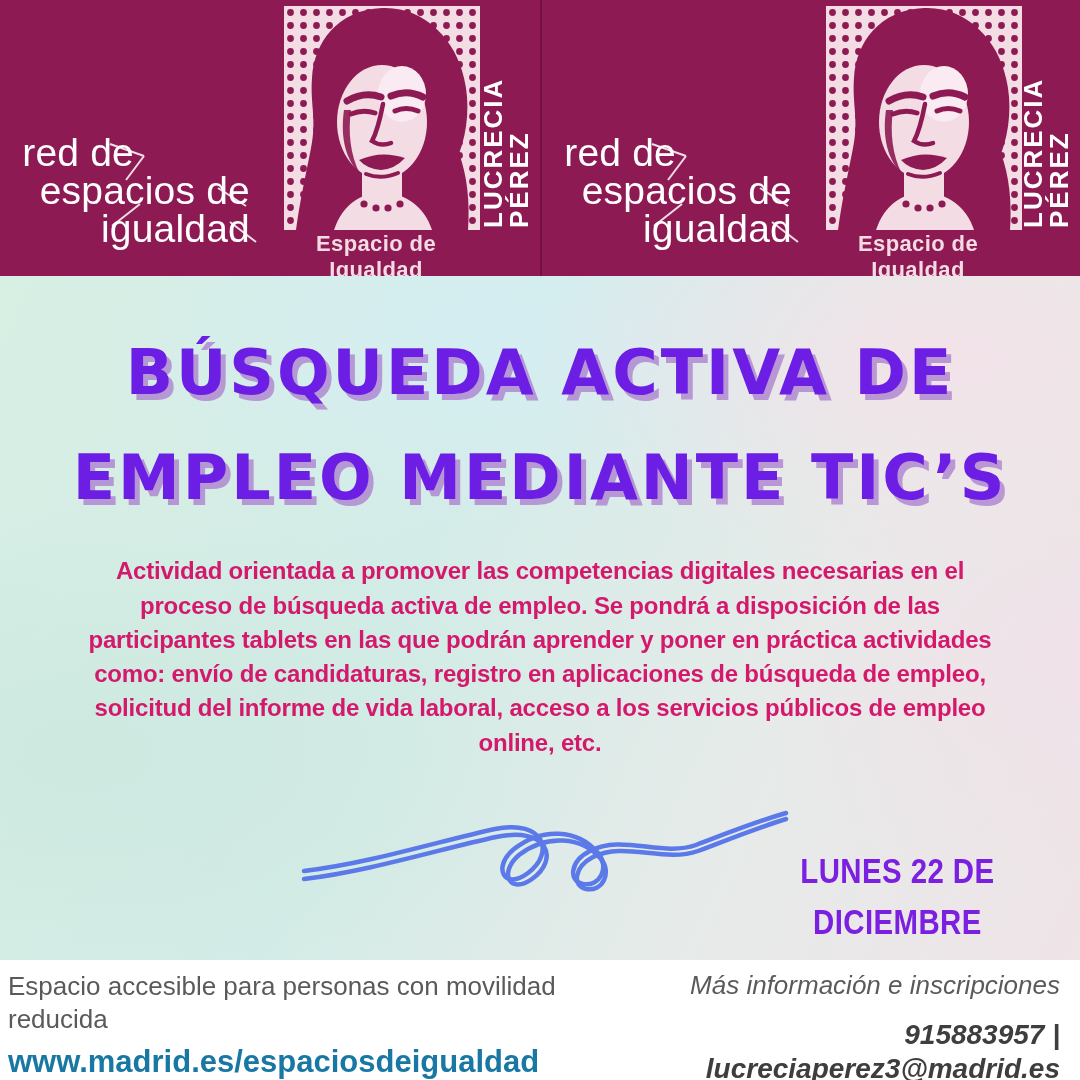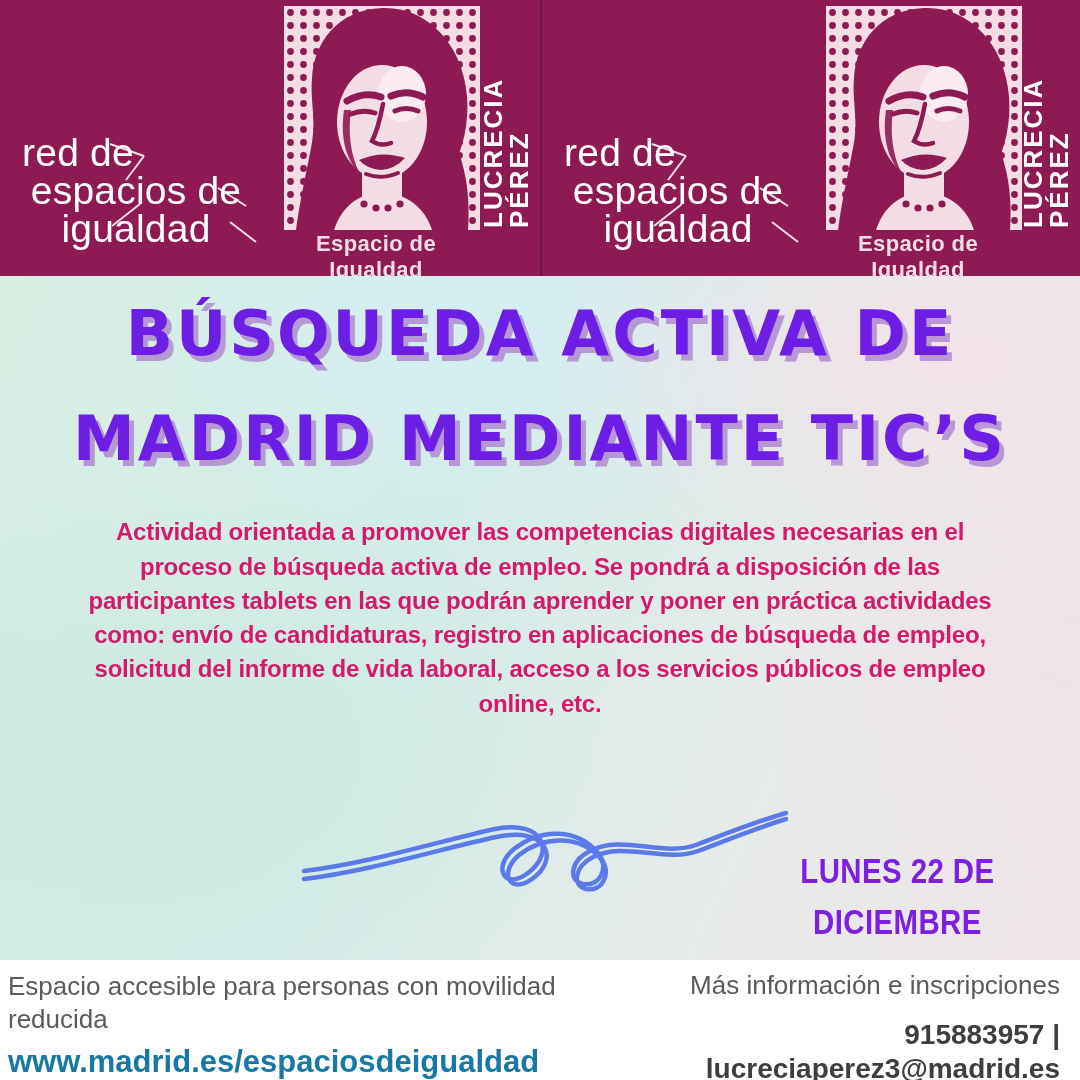--- a/index.html
+++ b/index.html
@@ -4,63 +4,63 @@
 <style>
   * { margin:0; padding:0; box-sizing:border-box; }
   body { background:#ffffff; font-family:"Liberation Sans", sans-serif; }
   .poster { position:relative; width:1080px; height:1080px; overflow:hidden; background:#fff; }
 
   
   .header { display:flex; height:276px; }
   .banner { position:relative; width:540px; height:276px; background:#8E1A53; overflow:hidden; flex:0 0 540px; }
   .banner + .banner { border-left:2px solid rgba(40,0,22,.30); }
 
-  .logo-block { position:absolute; left:22px; top:134px; width:228px; text-align:center;
+  .logo-block { position:absolute; left:22px; top:134px; width:228px; text-align:right;
                 color:#ffffff; font-size:39px; font-weight:500; line-height:0.98; letter-spacing:0.2px; }
   .logo-line1 { padding-right:116px; }
   .logo-net { position:absolute; left:22px; top:130px; width:240px; height:130px; pointer-events:none; }
 
   .portrait { position:absolute; left:284px; top:6px; width:196px; height:224px; }
   .caption { position:absolute; left:272px; top:231px; width:208px; text-align:center;
              color:#F3DAE3; font-size:22px; font-weight:700; letter-spacing:0.4px; }
   .vname { position:absolute; right:8px; top:16px; height:212px;
            writing-mode:vertical-rl; transform:rotate(180deg);
            color:#ffffff; font-size:26px; font-weight:700; letter-spacing:2px; line-height:1; }
 
   
   .main { position:relative; height:684px;
     background:
       radial-gradient(55% 45% at 88% 12%, rgba(243,226,233,.95), rgba(243,226,233,0) 70%),
       radial-gradient(50% 55% at 100% 55%, rgba(240,226,233,.90), rgba(240,226,233,0) 65%),
       radial-gradient(60% 50% at 45% 8%,  rgba(213,238,243,.90), rgba(213,238,243,0) 60%),
       radial-gradient(70% 60% at 8% 70%,  rgba(205,233,224,.95), rgba(205,233,224,0) 70%),
       linear-gradient(115deg, #D8EFE4 0%, #D4ECE8 40%, #E6EBE9 70%, #EFE4E8 100%);
   }
-  .title-wrap { padding-top:25px; text-align:center; }
+  .title-wrap { padding-top:64px; text-align:center; }
   .title-line { font-family:"DejaVu Sans", sans-serif; font-weight:800; font-size:62px;
                 letter-spacing:3px; color:#6C1EE4; line-height:1.05;
                 text-shadow:5px 6px 0 rgba(172,130,206,.8); }
   .title-line + .title-line { margin-top:40px; }
 
   .body-text { margin:44px auto 0; max-width:905px; text-align:center;
                font-size:24px; line-height:1.43; font-weight:700; color:#D4186B; letter-spacing:-0.2px; }
 
   .squiggle { position:absolute; left:300px; top:525px; width:490px; height:115px; }
 
   .date-block { position:absolute; right:44px; top:570px; width:330px; text-align:center;
                 color:#7B1FE0; font-weight:800; font-size:35px; line-height:1.45;
                 transform:scaleX(.84); transform-origin:100% 50%; letter-spacing:0.5px; }
 
   
   .footer { position:relative; height:120px; background:#ffffff;
             display:flex; justify-content:space-between; padding:10px 20px 6px 8px; }
   .f-left { font-size:26px; color:#5a5a5a; line-height:1.28; }
   .f-bold { font-weight:700; color:#3e3e3e; font-size:27px; }
   .f-site { margin-top:5px; font-weight:700; font-size:31px; color:#1878A3; }
-  .f-right { text-align:right; font-size:26px; color:#5a5a5a; line-height:1.2; }
+  .f-right { text-align:right; font-size:26px; color:#5a5a5a; line-height:1.2;font-style:italic; }
   .f-contact { font-weight:700; color:#3e3e3e; font-size:28px; margin-top:17px; }
   .logo-row { display:flex; align-items:center; justify-content:flex-end; gap:10px; margin-top:6px; }
   .dept { color:#2A5DA8; font-size:20px; line-height:1.12; text-align:left; font-weight:600; }
   .madrid-word { color:#2A5DA8; font-size:40px; letter-spacing:2.5px; font-weight:400; }
 </style>
 </head>
 <body>
 
 <div class="poster">
 
@@ -161,21 +161,21 @@
         </g>
       </svg>
       <div class="caption">Espacio de Igualdad</div>
       <div class="vname">LUCRECIA PÉREZ</div>
     </div>
   </div>
 
   <div class="main">
     <div class="title-wrap">
       <div class="title-line">BÚSQUEDA ACTIVA DE</div>
-      <div class="title-line">MADRID MEDIANTE TIC’S</div>
+      <div class="title-line">EMPLEO MEDIANTE TIC’S</div>
     </div>
     <p class="body-text">Actividad orientada a promover las competencias digitales necesarias en el proceso de búsqueda activa de empleo. Se pondrá a disposición de las participantes tablets en las que podrán aprender y poner en práctica actividades como: envío de candidaturas, registro en aplicaciones de búsqueda de empleo, solicitud del informe de vida laboral, acceso a los servicios públicos de empleo online, etc.</p>
 
     <svg class="squiggle" viewBox="0 0 490 115">
       <g stroke="#5B79E8" stroke-width="4.5" fill="none" stroke-linecap="round">
         <path d="M4,70 C70,62 140,40 195,28 C245,18 255,52 228,72 C204,90 192,66 214,48 C242,26 278,28 298,52 C310,66 300,86 283,83 C268,80 270,60 290,50 C322,33 362,56 396,44 C428,32 452,22 486,12"></path>
         <path d="M4,78 C70,70 140,48 196,36 C248,25 260,58 232,78 C210,94 198,72 219,54 C246,33 282,35 301,58 C312,71 303,91 286,88 C272,85 274,66 293,56 C324,40 364,62 398,50 C430,38 454,28 486,18"></path>
       </g>
     </svg>
 

